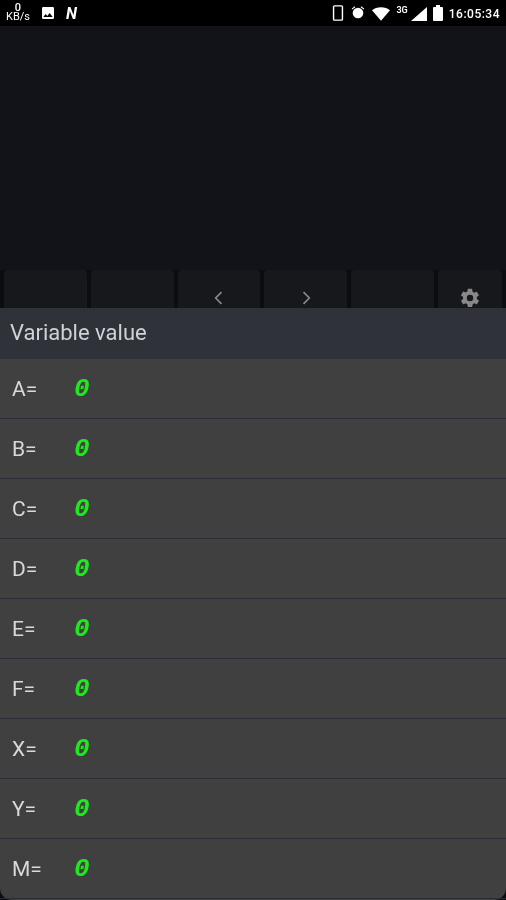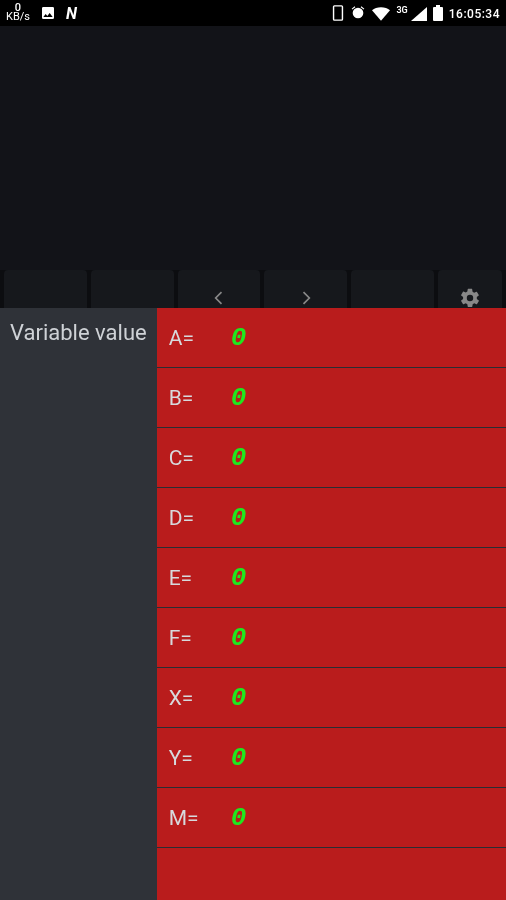--- a/index.html
+++ b/index.html
@@ -57,22 +57,22 @@
   }
   .toolbar-btn.gear { flex: 0 0 64px; }
   .chev { font-size: 24px; color:#888; }
   .gear-ic svg { width:22px; height:22px; fill:#888; }
 
   
   .sheet {
     position: absolute;
     top: 308px;
     left: 0; right: 0; bottom: 0;
-    background: #b91c1c;
-    display:flex; flex-direction:row;
+    background: #404040;
+    display:flex; flex-direction:column;border-radius:12px;
   }
   .sheet-header {
     background: #2f3238;
     color: #cfd2d6;
     font-size: 22px;
     font-weight: 400;
     padding: 12px 10px 14px 10px;
   }
   .var-list { flex:1; overflow:hidden; }
   .var-row {

